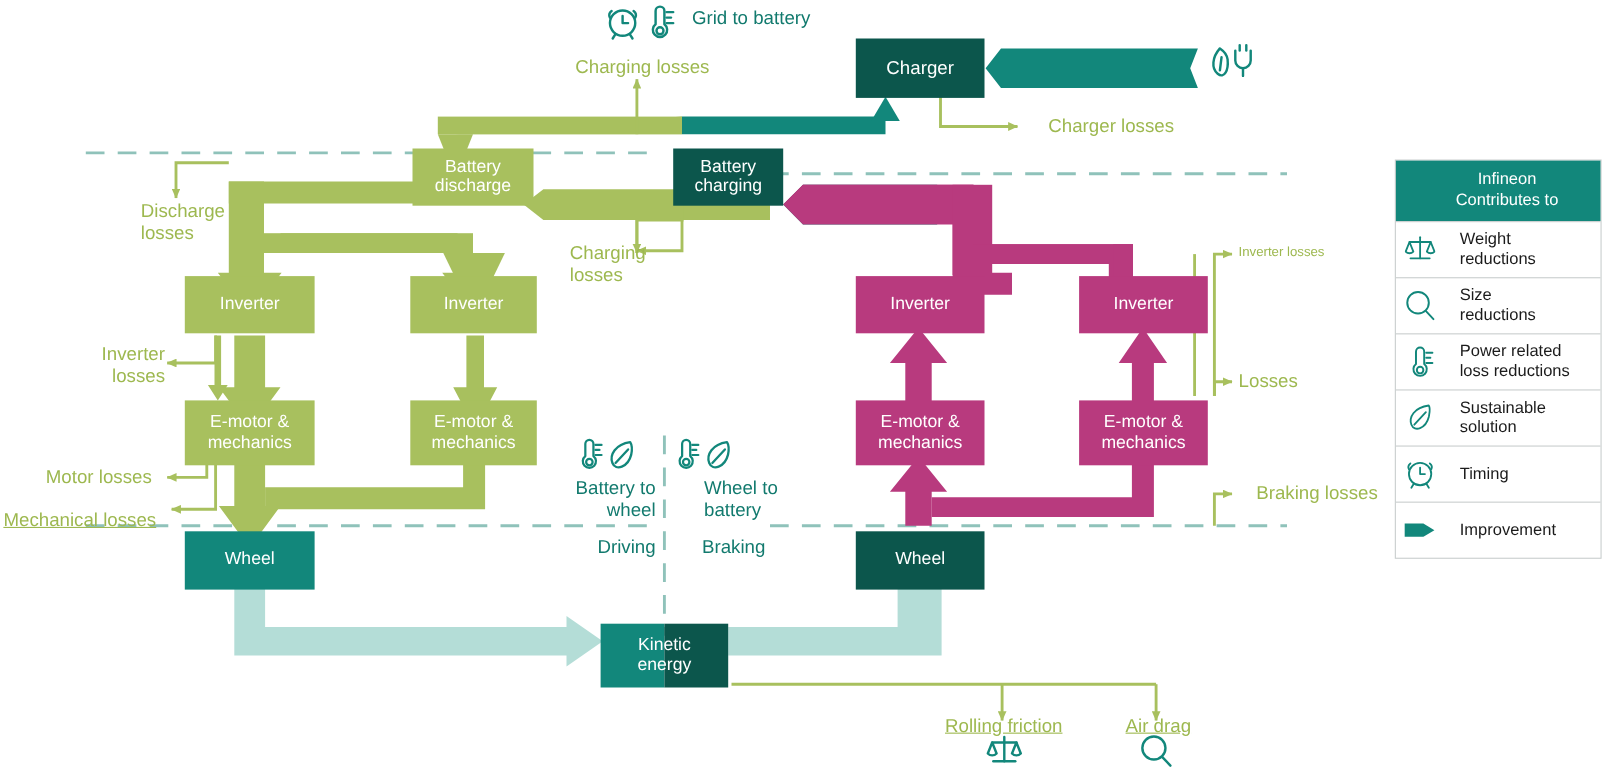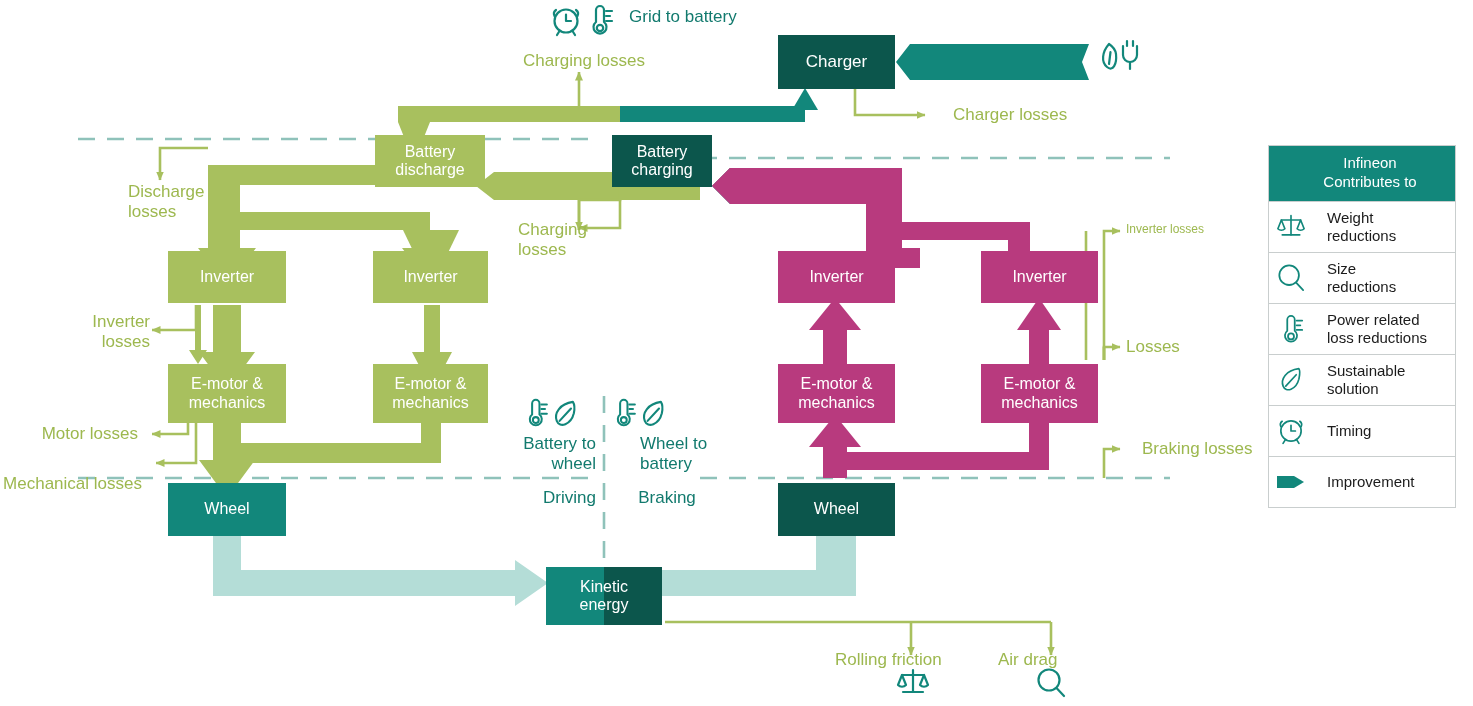--- a/index.html
+++ b/index.html
@@ -7,21 +7,21 @@
   #stage{position:relative;width:1473px;height:706px;overflow:hidden;background:#fff;}
   #svgroot{position:absolute;left:0;top:0;width:1473px;height:706px;}
 
   .boxlabel{
     position:absolute;color:#ffffff;display:flex;align-items:center;justify-content:center;
     text-align:left;line-height:1.15;pointer-events:none;
   }
   .lbl{position:absolute;line-height:1.18;}
   .lbl-green{color:#9DB84F;}
   .lbl-teal{color:#127A6E;}
-  .lbl-c{}
+  .lbl-c{text-align:center;text-decoration:underline;}
   .lbl-r{text-align:right;}
 
   
   #legend{position:absolute;left:1268px;top:145px;width:188px;border:1px solid #C9CECE;
           background:#fff;box-sizing:border-box;}
   #legend .lg-head{background:#12877B;color:#fff;padding:8px 0 9px 16px;text-align:center;
           font-size:15px;line-height:1.25;}
   #legend .lg-row{border-top:1px solid #C9CECE;display:flex;align-items:center;
           min-height:51px;padding:4px 6px 4px 7px;box-sizing:border-box;gap:21px;}
   #legend .lg-ico{flex:0 0 30px;height:32px;display:flex;align-items:center;justify-content:center;}
@@ -303,21 +303,21 @@
     <div>losses</div>
   </div>
 
   <div class="lbl lbl-green lbl-r" style="left:30px;top:312px;width:120px;font-size:17px;">
     <div>Inverter</div>
     <div>losses</div>
   </div>
 
   <div class="lbl lbl-green lbl-r" style="left:0px;top:424px;width:138px;font-size:17px;">Motor losses</div>
 
-  <div class="lbl lbl-green lbl-r" style="left:0px;top:474px;width:142px;font-size:17px;">Mechanical losses</div>
+  <div class="lbl lbl-green lbl-r" style="left:0px;top:463px;width:142px;font-size:17px;text-decoration:underline;">Mechanical losses</div>
 
   <div class="lbl lbl-green" style="left:1126px;top:204px;font-size:12px;margin-top:18px;">Inverter losses</div>
 
   <div class="lbl lbl-green" style="left:1126px;top:337px;font-size:17px;">Losses</div>
 
   <div class="lbl lbl-green" style="left:1142px;top:439px;font-size:17px;">Braking losses</div>
 
   <div class="lbl lbl-green lbl-c" style="left:835px;top:650px;width:155px;font-size:17px;">Rolling friction</div>
 
   <div class="lbl lbl-green lbl-c" style="left:998px;top:650px;width:110px;font-size:17px;">Air drag</div>

